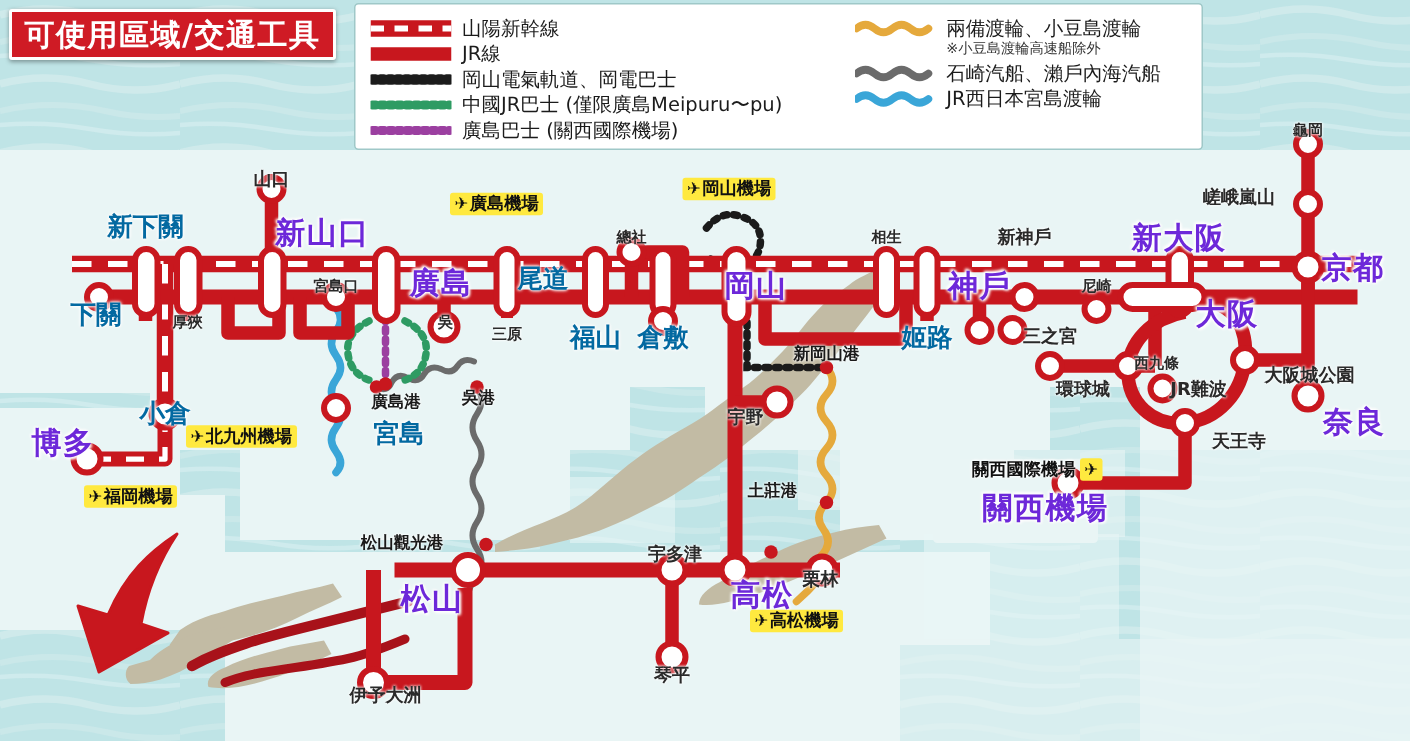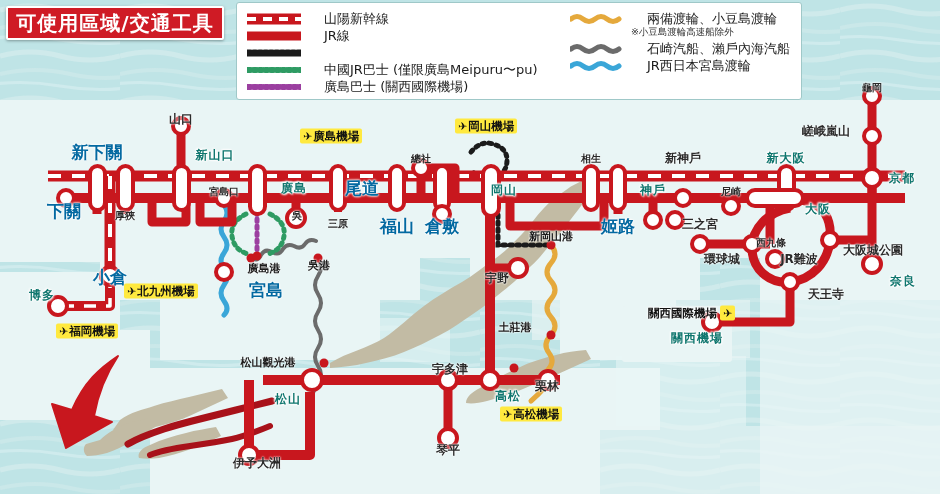--- a/index.html
+++ b/index.html
@@ -3,21 +3,21 @@
 <meta charset="utf-8">
 <style>
   * { box-sizing: border-box; margin:0; padding:0; }
   html,body { width:940px; height:494px; overflow:hidden;
     font-family:"Liberation Sans","DejaVu Sans",sans-serif; }
   #root { position:relative; width:940px; height:494px; background:#d7eef0; }
   svg.layer { position:absolute; left:0; top:0; width:940px; height:494px; }
   .lbl { position:absolute; white-space:nowrap; line-height:1;
          font-family:"DejaVu Sans","Liberation Sans",sans-serif; }
   
-  .big   { font-size:12px; font-weight:bold; color:#0f766e; letter-spacing:1px;
+  .big   { font-size:20px; font-weight:bold; color:#6d28d9; letter-spacing:1px;
            text-shadow:0 0 2px #fff,0 0 2px #fff,0 0 3px #fff,1px 1px 2px #fff,-1px -1px 2px #fff; }
   .mid   { font-size:17px; font-weight:bold; color:#0369a1;
            text-shadow:0 0 2px #fff,0 0 2px #fff,0 0 3px #fff; }
   .sml   { font-size:12px; font-weight:bold; color:#2a2a2a;
            text-shadow:0 0 2px #fff,0 0 2px #fff; }
   .tiny  { font-size:10px; font-weight:bold; color:#2a2a2a;
            text-shadow:0 0 2px #fff,0 0 2px #fff; }
   .port  { font-size:11px; font-weight:bold; color:#1a1a1a;
            text-shadow:0 0 2px #fff,0 0 2px #fff; }
 
@@ -29,21 +29,21 @@
   #title-banner .t { color:#fff; font-size:20px; font-weight:bold; letter-spacing:1px;
      font-family:"DejaVu Sans","Liberation Sans",sans-serif; }
 
   
   #legend { position:absolute; left:236px; top:2px; width:566px; height:98px;
      background:#fff; border:1px solid #9fc8c8; border-radius:3px;
      display:flex; padding:7px 10px 0 10px; }
   #legend .col { display:flex; flex-direction:column; }
   #legend .colA { width:330px; }
   #legend .colB { width:226px; }
-  .lrow { display:flex; align-items:center; height:17px;gap:16px; }
+  .lrow { display:flex; align-items:center; height:17px; }
   .lkey { width:54px; height:14px; flex:0 0 54px; margin-right:7px; position:relative; }
   .ltxt { font-size:13px; color:#1b1b1b; font-weight:500;
           font-family:"DejaVu Sans","Liberation Sans",sans-serif; white-space:nowrap; }
   .lnote { font-size:9.5px; color:#333; margin-left:61px; margin-top:-1px; margin-bottom:1px;
           font-family:"DejaVu Sans","Liberation Sans",sans-serif; }
 
   
   .apt { position:absolute; display:flex; align-items:center; height:15px;
          background:#ffe93f; border-radius:2px; padding:0 3px; white-space:nowrap; }
   .apt .pl { font-size:11px; color:#111; margin-right:1px; }
@@ -332,20 +332,21 @@
         </span>
         <span class="ltxt">JR線</span>
       </div>
 
       <div class="lrow">
         <span class="lkey">
           <svg width="54" height="14" viewBox="0 0 54 14">
             <line x1="1" y1="7" x2="53" y2="7" stroke="#1b1b1b" stroke-width="7" stroke-linecap="round" stroke-dasharray="2.5 3"></line>
           </svg>
         </span>
+        <span class="ltxt">岡山電氣軌道、岡電巴士</span>
       </div>
 
       <div class="lrow">
         <span class="lkey">
           <svg width="54" height="14" viewBox="0 0 54 14">
             <line x1="1" y1="7" x2="53" y2="7" stroke="#2e9b63" stroke-width="6" stroke-linecap="round" stroke-dasharray="2.5 3.2"></line>
           </svg>
         </span>
         <span class="ltxt">中國JR巴士 (僅限廣島Meipuru〜pu)</span>
       </div>
@@ -398,21 +399,21 @@
       <div class="lbl big" style="left: 215px; top: 155px; transform: translate(-50%, -50%);">新山口</div>
       <div class="lbl mid" style="left: 64px; top: 211px; transform: translate(-50%, -50%);">下關</div>
       <div class="lbl tiny" style="left: 125px; top: 216px; transform: translate(-50%, -50%);">厚狹</div>
       <div class="lbl tiny" style="left: 224px; top: 192px; transform: translate(-50%, -50%);">宮島口</div>
       <div class="lbl big" style="left: 294px; top: 188px; transform: translate(-50%, -50%);">廣島</div>
       <div class="lbl mid" style="left: 224px; top: 290px; transform: translate(-50%, -50%); margin-left: 42px;">宮島</div>
       <div class="lbl port" style="left: 264px; top: 268px; transform: translate(-50%, -50%);">廣島港</div>
       <div class="lbl port" style="left: 319px; top: 265px; transform: translate(-50%, -50%);">吳港</div>
       <div class="lbl tiny" style="left: 297px; top: 216px; transform: translate(-50%, -50%);">吳</div>
       <div class="lbl tiny" style="left: 338px; top: 224px; transform: translate(-50%, -50%);">三原</div>
-      <div class="lbl mid" style="left: 362px; top: 188px; transform: translate(-50%, -50%);">尾道</div>
+      <div class="lbl mid" style="left: 362px; top: 188px; transform: translate(-50%, -50%); font-family: Liberation Mono, monospace;">尾道</div>
       <div class="lbl mid" style="left: 397px; top: 226px; transform: translate(-50%, -50%);">福山</div>
       <div class="lbl mid" style="left: 442px; top: 226px; transform: translate(-50%, -50%);">倉敷</div>
       <div class="lbl tiny" style="left: 421px; top: 159px; transform: translate(-50%, -50%);">總社</div>
       <div class="lbl big" style="left: 504px; top: 190px; transform: translate(-50%, -50%);">岡山</div>
       <div class="lbl port" style="left: 551px; top: 236px; transform: translate(-50%, -50%);">新岡山港</div>
       <div class="lbl sml" style="left: 497px; top: 278px; transform: translate(-50%, -50%);">宇野</div>
       <div class="lbl port" style="left: 515px; top: 327px; transform: translate(-50%, -50%);">土莊港</div>
       <div class="lbl tiny" style="left: 591px; top: 159px; transform: translate(-50%, -50%);">相生</div>
       <div class="lbl mid" style="left: 618px; top: 226px; transform: translate(-50%, -50%);">姬路</div>
       <div class="lbl sml" style="left: 683px; top: 158px; transform: translate(-50%, -50%);">新神戶</div>

